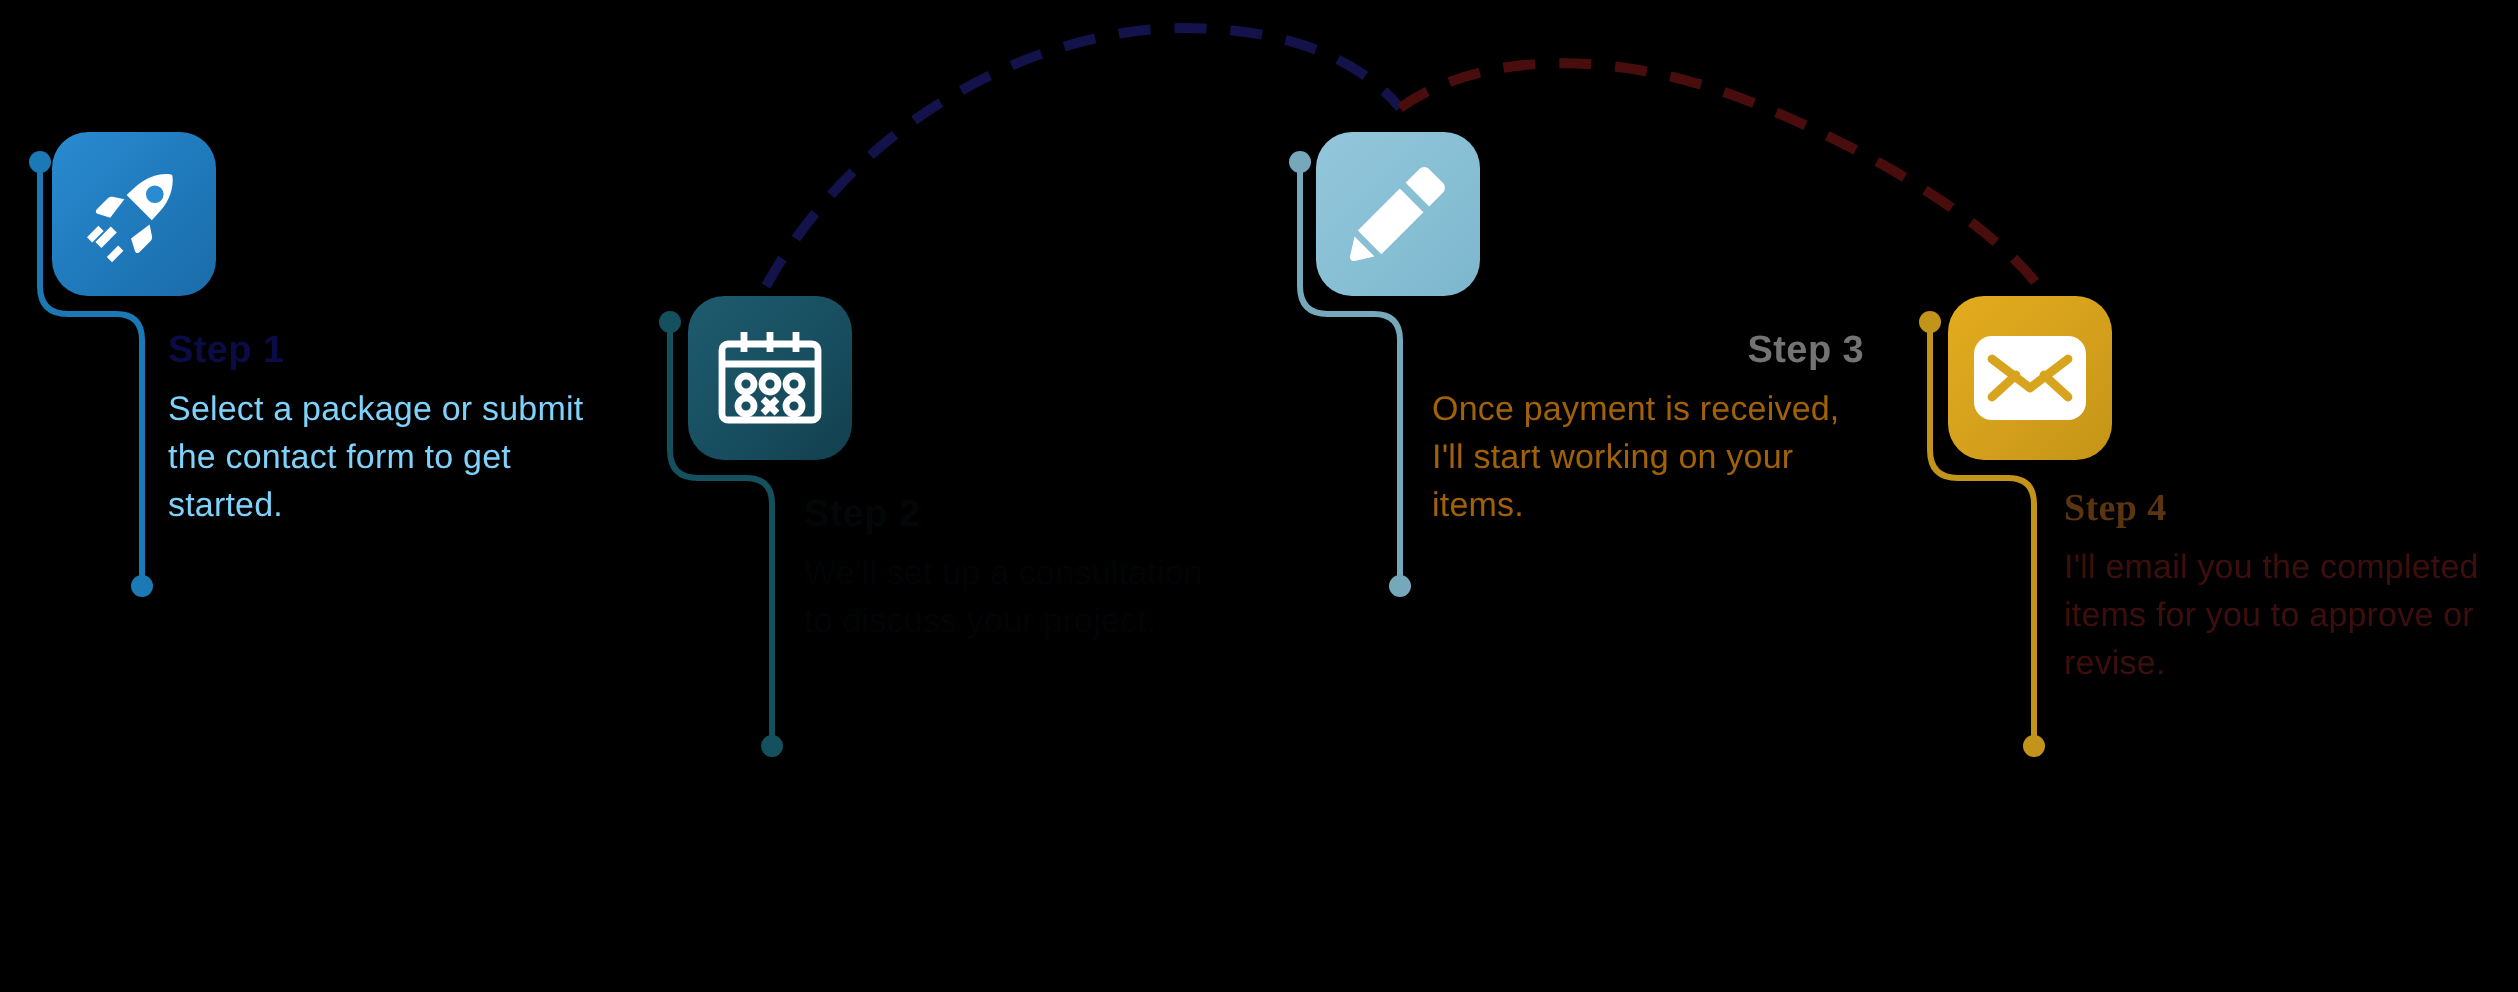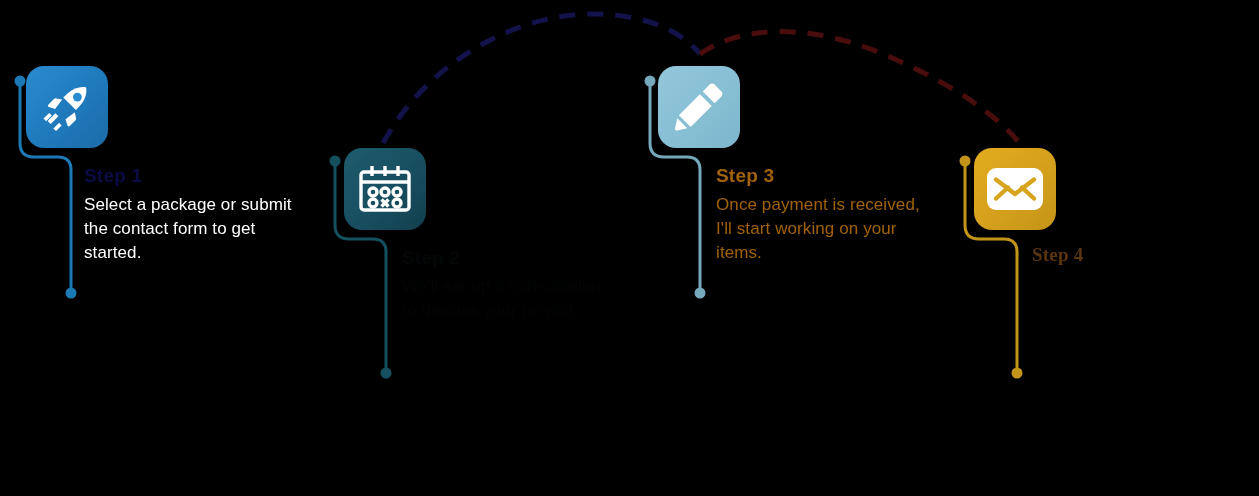--- a/index.html
+++ b/index.html
@@ -81,28 +81,28 @@
   }
   .step-body {
     font-size: 17px;
     line-height: 1.42;
     margin: 0;
     letter-spacing: 0.1px;
   }
 
   .text-step1 { left: 84px; top: 166px; width: 216px; }
   .text-step1 .step-heading { color: #0b0b45; }
-  .text-step1 .step-body    { color: #ffffff; }
+  .text-step1 .step-body    { color: #7dd3fc; }
 
   .text-step2 { left: 402px; top: 248px; width: 216px; }
   .text-step2 .step-heading { color: #030708; }
   .text-step2 .step-body    { color: #020506; }
 
   .text-step3 { left: 716px; top: 166px; width: 216px; }
-  .text-step3 .step-heading { color: #a16207; }
+  .text-step3 .step-heading { color: #737373; text-align: right; }
   .text-step3 .step-body    { color: #a16207; }
 
   .text-step4 { left: 1032px; top: 245px; width: 216px; }
   .text-step4 .step-heading { color: #5b3410; font-family: Liberation Serif, serif; }
   .text-step4 .step-body    { color: #3d0e0e; }
 </style>
 </head>
 <body>
 
 <div id="stage">
@@ -209,15 +209,16 @@
         <rect x="0" y="0" width="56" height="42" rx="9" fill="#ffffff"></rect>
         <path d="M9 11.5 L28 26 L47 11.5" fill="none" stroke="#d8a41d" stroke-width="4.4" stroke-linecap="round" stroke-linejoin="round"></path>
         <path d="M9 30.5 L21 19.5" fill="none" stroke="#d8a41d" stroke-width="4.4" stroke-linecap="round"></path>
         <path d="M47 30.5 L35 19.5" fill="none" stroke="#d8a41d" stroke-width="4.4" stroke-linecap="round"></path>
       </svg>
     </span>
   </div>
 
   <div class="step-text text-step4">
     <p class="step-heading">Step 4</p>
+    <p class="step-body">I'll email you the completed items for you to approve or revise.</p>
   </div>
 
 </div>
 
 </body></html>

